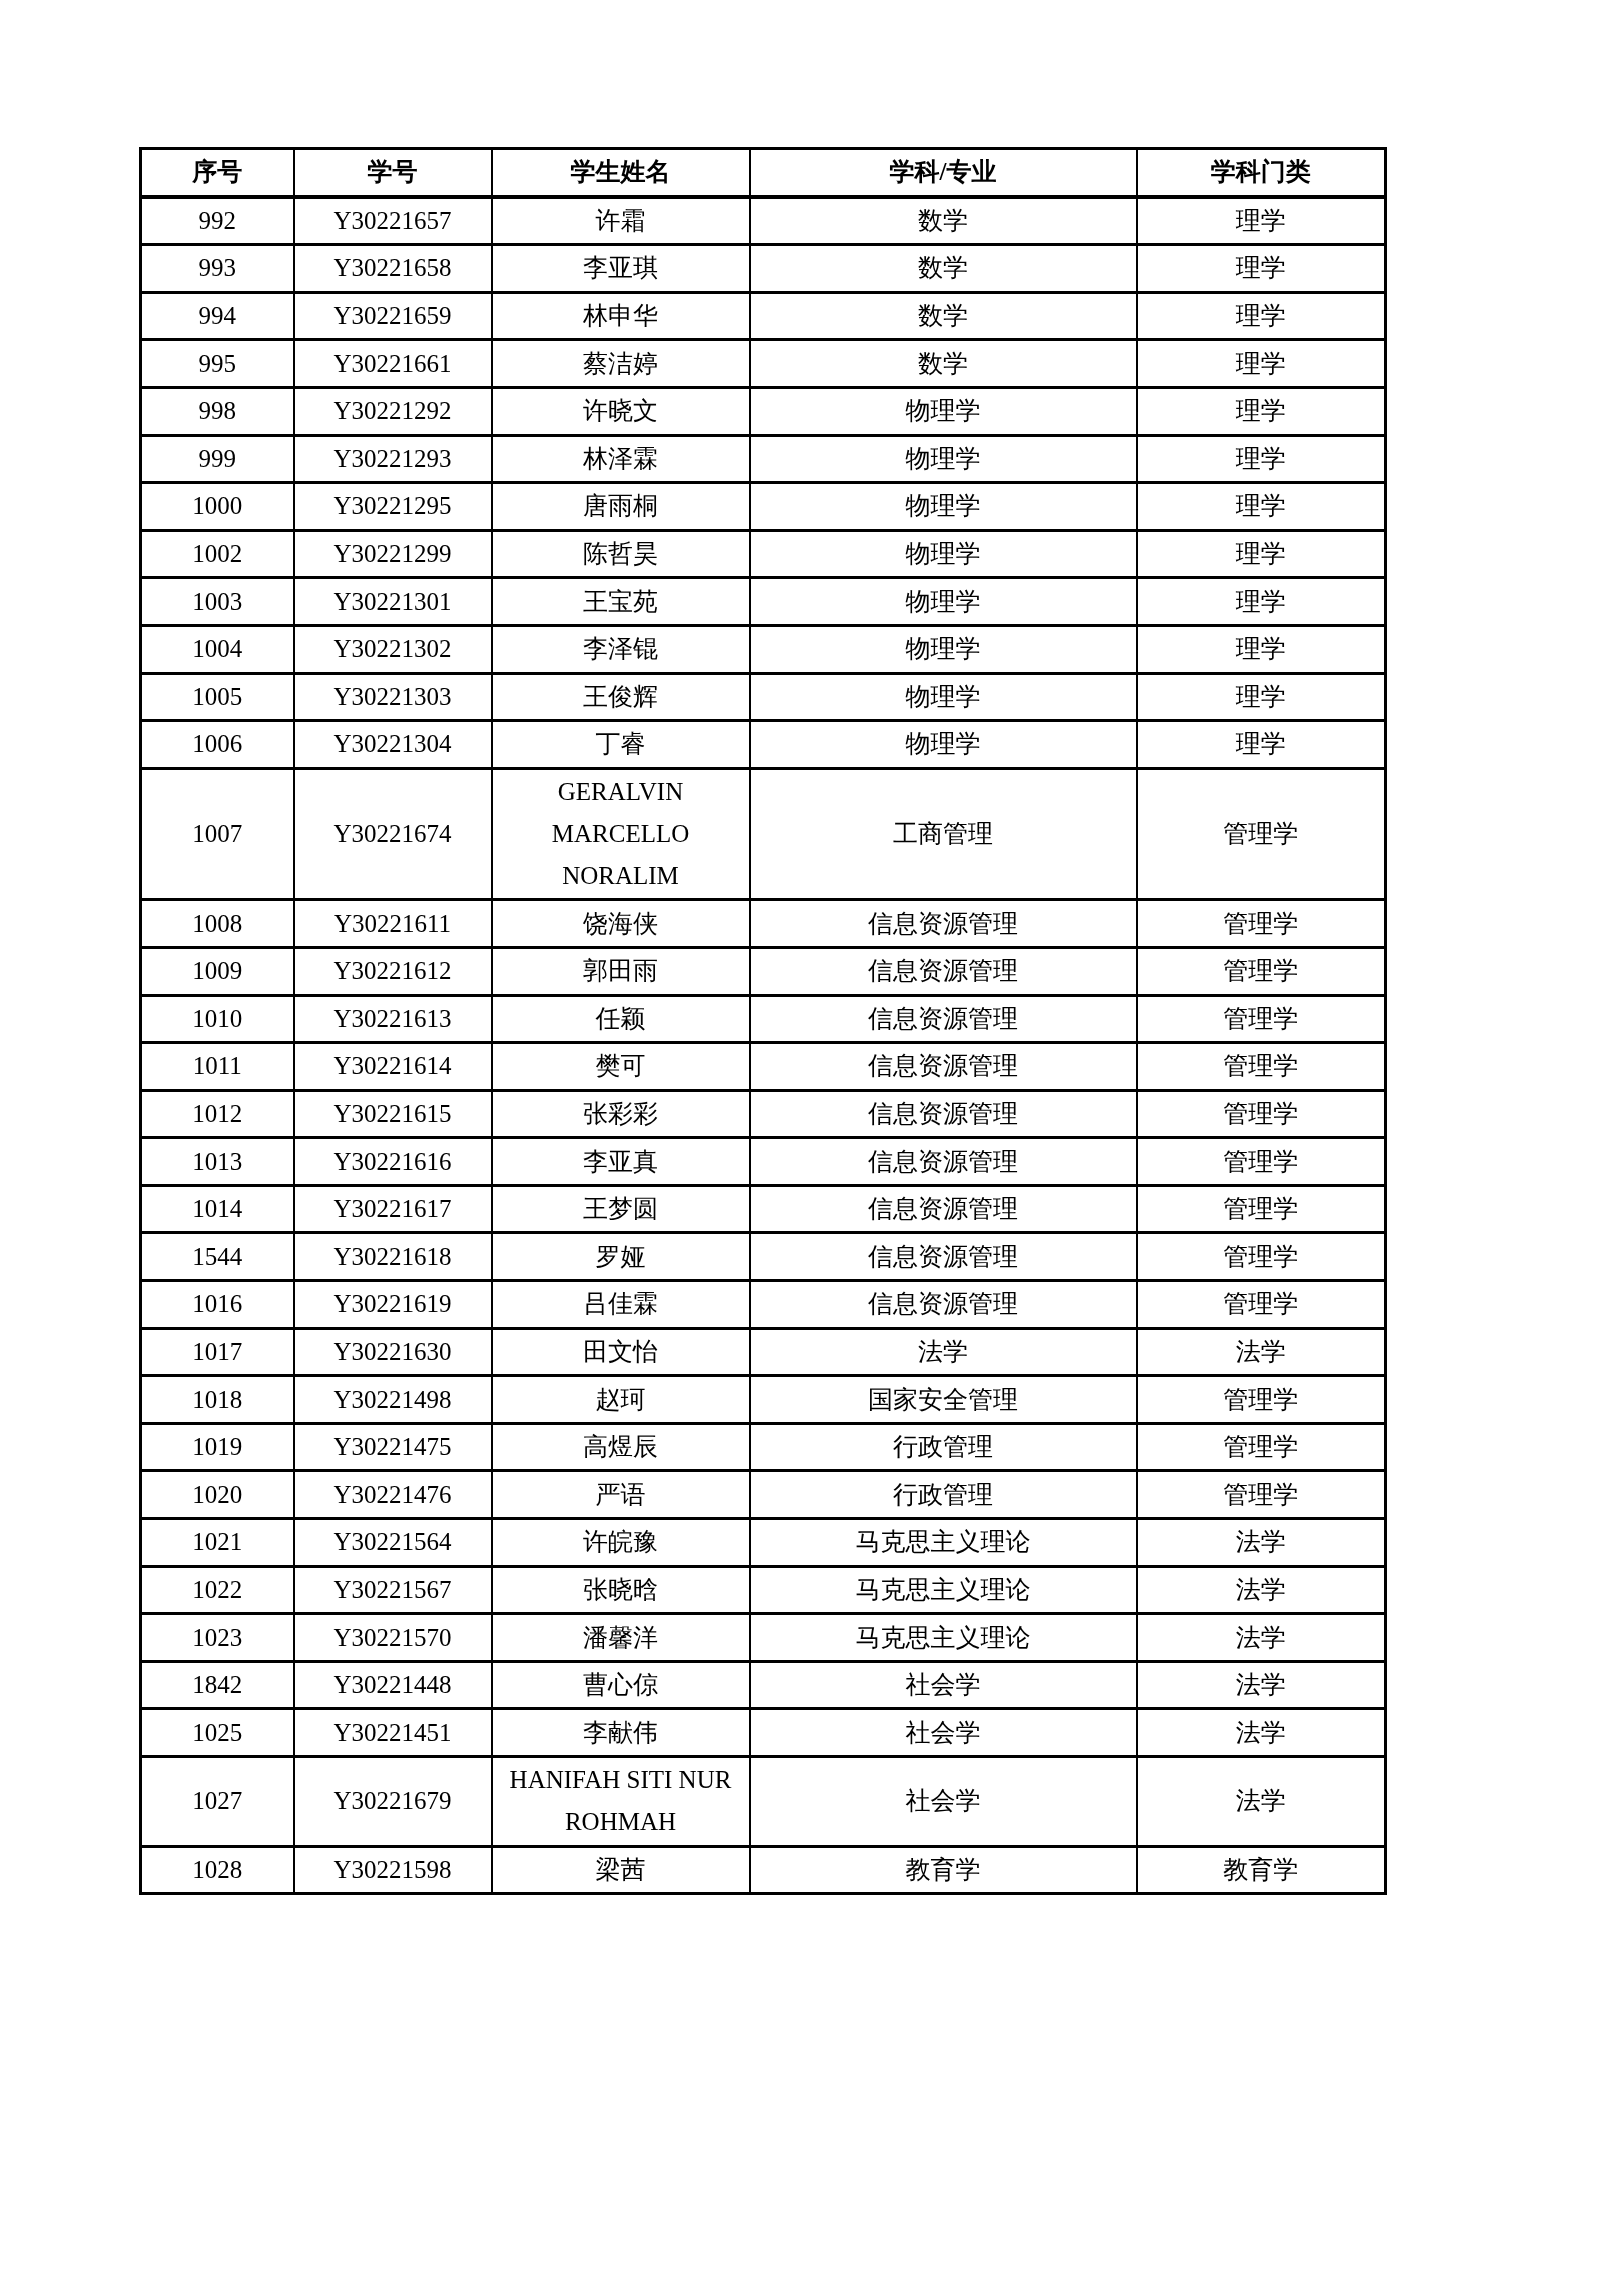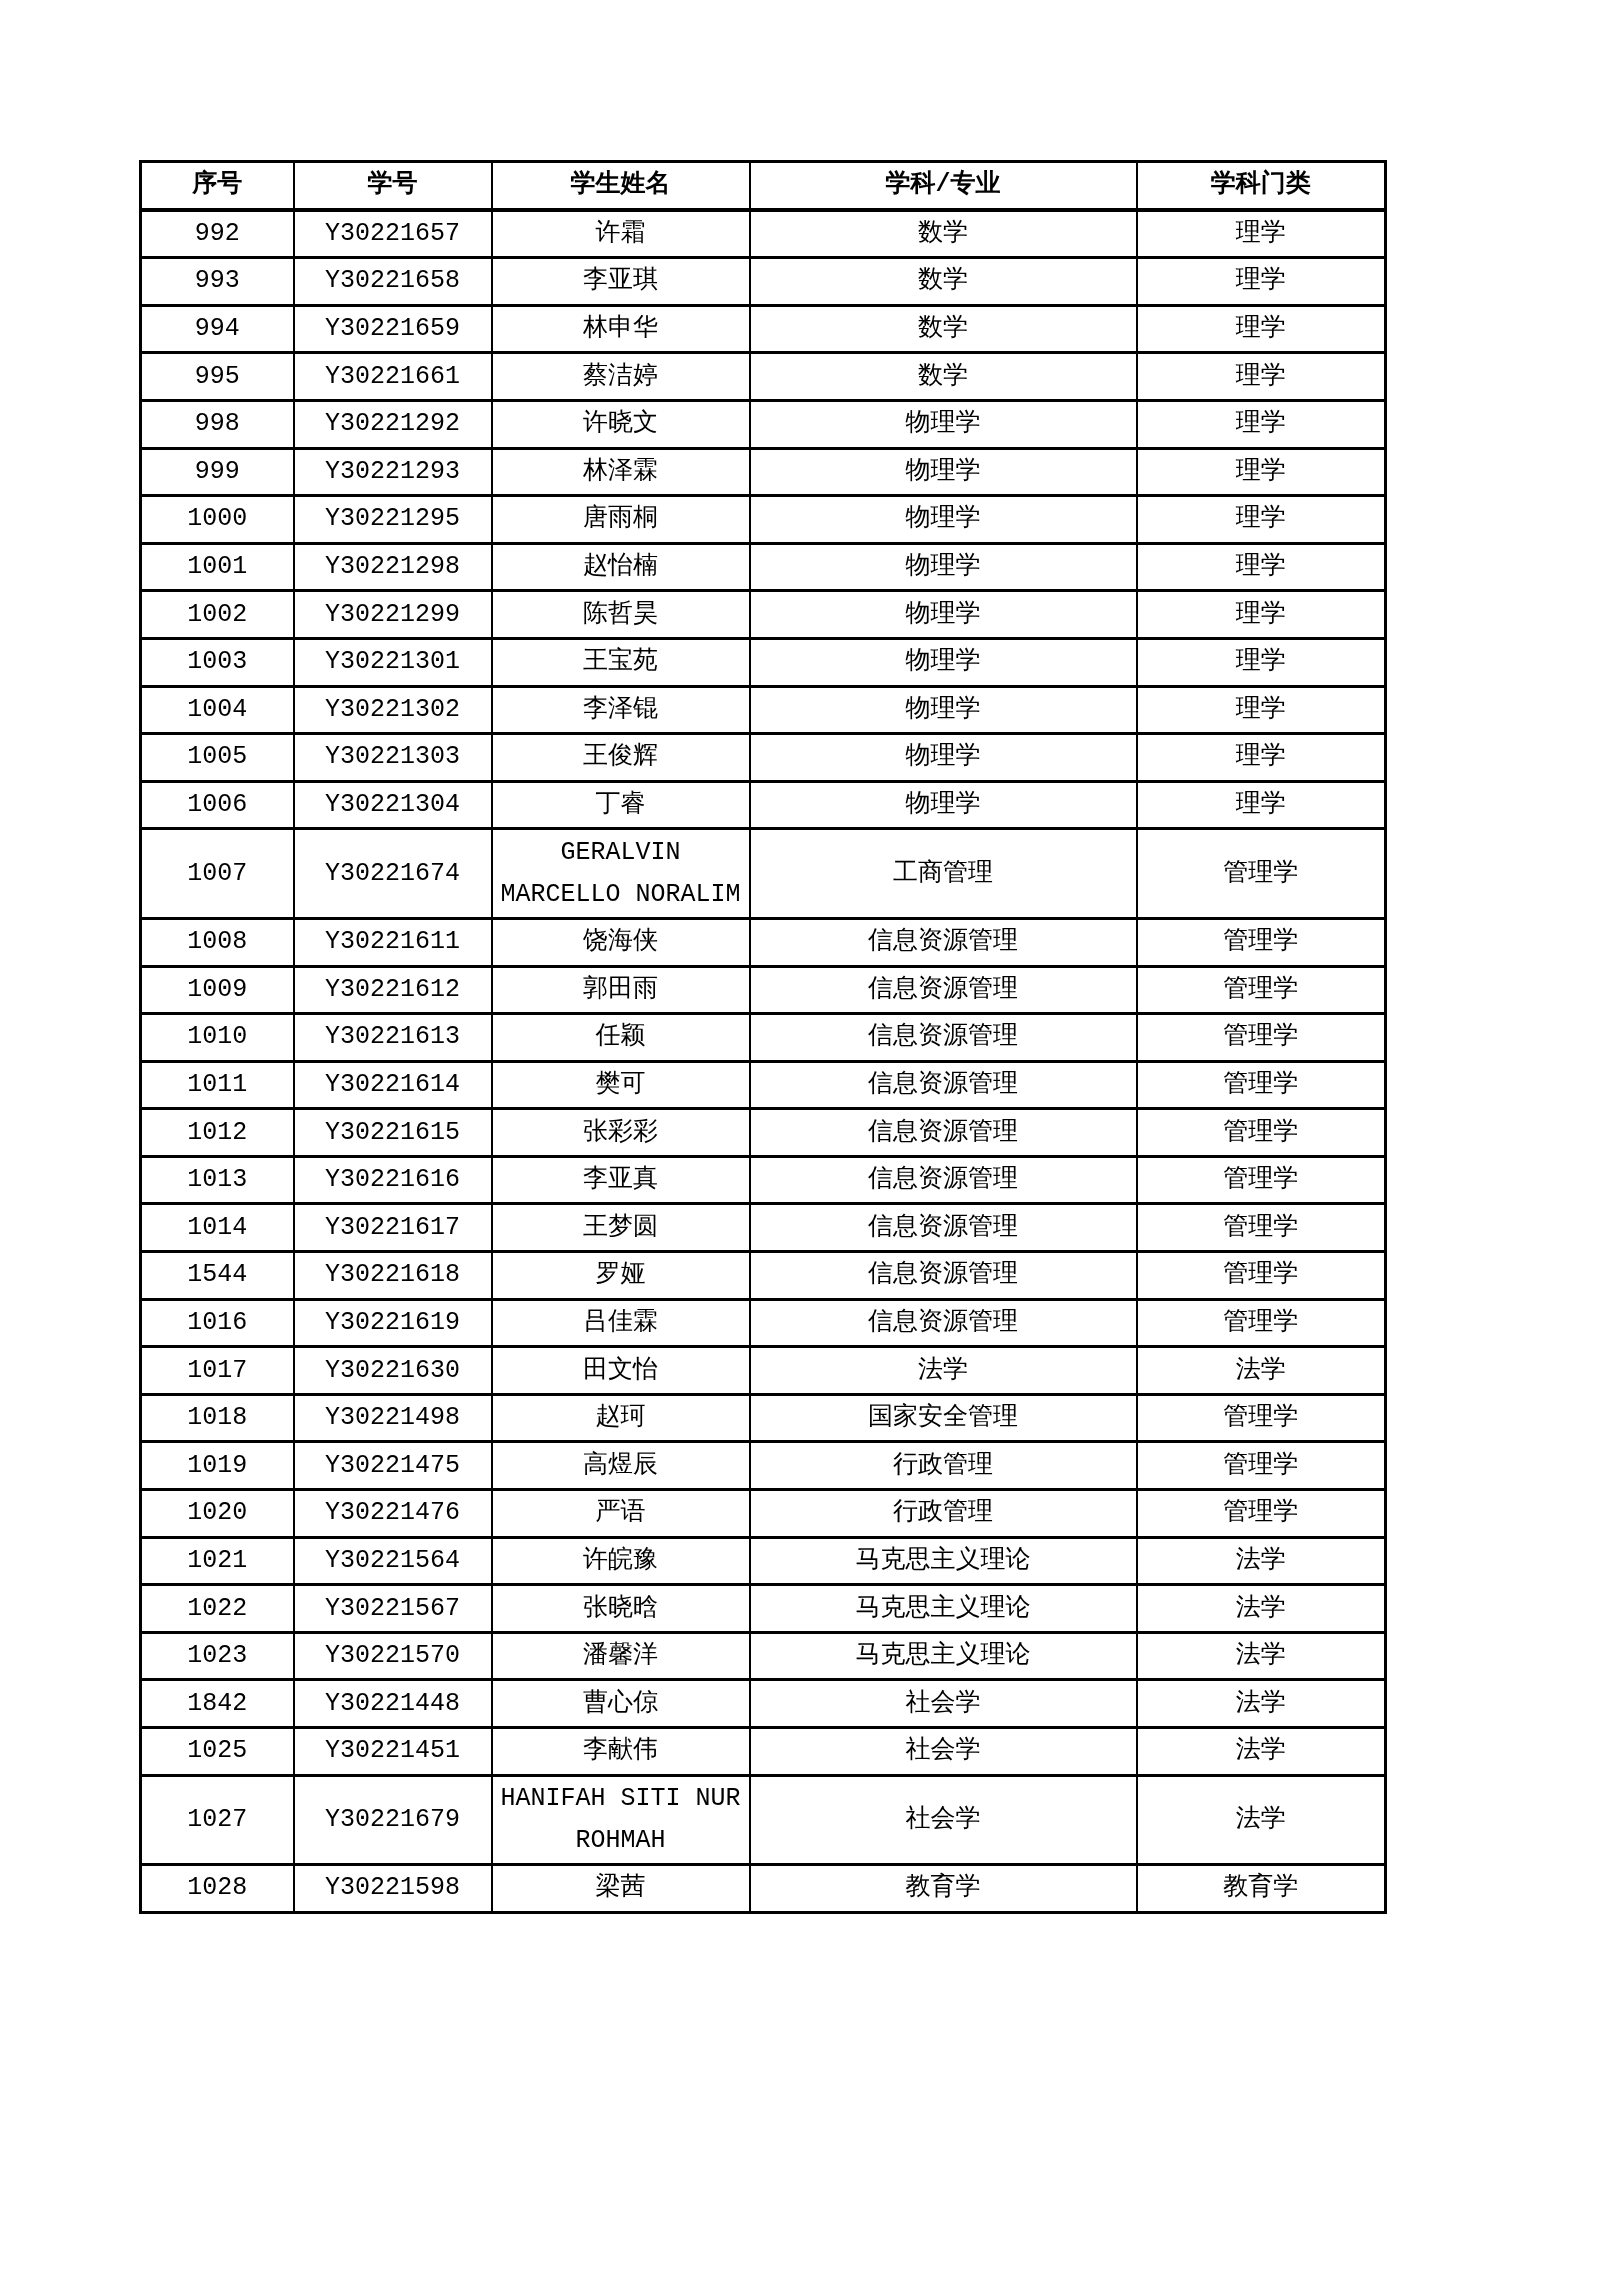--- a/index.html
+++ b/index.html
@@ -7,25 +7,24 @@
     width: 1623px;
     height: 2295px;
     background: #ffffff;
     position: relative;
     font-family: "Liberation Serif", "DejaVu Serif", serif;
     color: #000;
   }
   table.roster {
     position: absolute;
     left: 139px;
-    top: 160px;
+    top: 147px;
     width: 1245px;
     border-collapse: collapse;
     table-layout: fixed;
-    font-family: Liberation Mono, monospace;
   }
   table.roster col.c-serial   { width: 153px; }
   table.roster col.c-id       { width: 198px; }
   table.roster col.c-name     { width: 258px; }
   table.roster col.c-major    { width: 387px; }
   table.roster col.c-category { width: 249px; }
 
   table.roster th, table.roster td {
     border-left: 2px solid #000;
     border-right: 2px solid #000;
@@ -112,27 +111,20 @@
         <td>理学</td>
       </tr>
       <tr>
         <td>1000</td>
         <td>Y30221295</td>
         <td>唐雨桐</td>
         <td>物理学</td>
         <td>理学</td>
       </tr>
       <tr>
-        <td>1001</td>
-        <td>Y30221298</td>
-        <td>赵怡楠</td>
-        <td>物理学</td>
-        <td>理学</td>
-      </tr>
-      <tr>
         <td>1002</td>
         <td>Y30221299</td>
         <td>陈哲昊</td>
         <td>物理学</td>
         <td>理学</td>
       </tr>
       <tr>
         <td>1003</td>
         <td>Y30221301</td>
         <td>王宝苑</td>

